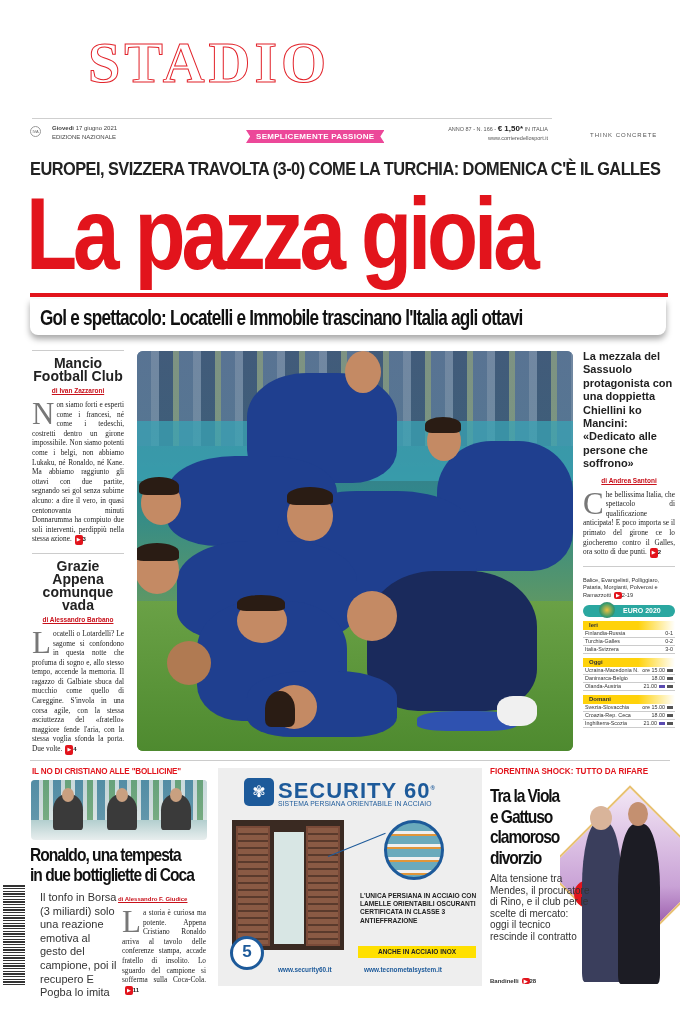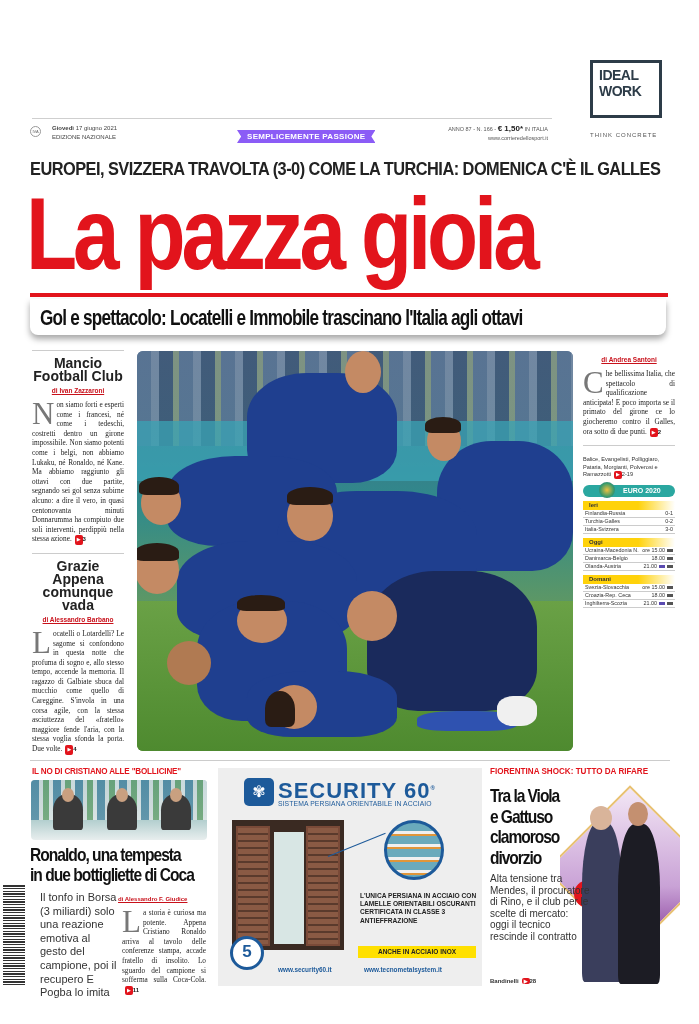--- a/index.html
+++ b/index.html
@@ -10,21 +10,21 @@
   .masthead { position: absolute; left: 0; top: 0; width: 699px; height: 150px; }
   .stadio { position: absolute; left: 88px; top: 34px; font-family: "Liberation Serif", serif; font-weight: bold; font-size: 58px; letter-spacing: 4px; color: transparent; -webkit-text-stroke: 1px #e2242b; line-height: 1; }
   .logo-main { position: absolute; left: 30px; top: 48px; display: flex; align-items: flex-end; line-height: 1; }
   .logo-corriere { font-family: "Liberation Sans", sans-serif; font-weight: bold; font-size: 64px; color: #e2141c; letter-spacing: -3px; transform: scaleX(0.78); transform-origin: left bottom; display: inline-block; width: 268px; white-space: nowrap; }
   .logo-dello { font-weight: bold; font-size: 32px; color: #e2141c; letter-spacing: -1px; transform: scaleX(0.85); transform-origin: left bottom; display: inline-block; width: 84px; margin-bottom: 2px; }
   .logo-sport { font-weight: bold; font-size: 76px; color: #e2141c; letter-spacing: -3px; transform: scaleX(0.78); transform-origin: left bottom; display: inline-block; width: 160px; margin-bottom: -10px; }
   .mast-rule { position: absolute; left: 32px; top: 118px; width: 520px; height: 1px; background: #cfcfcf; }
   .issue-circle { position: absolute; left: 30px; top: 126px; width: 11px; height: 11px; border: 1px solid #999; border-radius: 50%; font-size: 4px; text-align: center; line-height: 9px; color: #666; }
   .date-block { position: absolute; left: 52px; top: 124px; font-size: 6px; color: #444; line-height: 9px; }
   .date-block b { font-weight: bold; }
-  .tagline { position: absolute; left: 237px; top: 130px; background: #8b5cf6; color: #fff; font-size: 8px; font-weight: bold; padding: 2px 10px; letter-spacing: 0.3px; clip-path: polygon(0 0, 100% 0, 97% 50%, 100% 100%, 0 100%, 3% 50%); }
+  .tagline { position: absolute; left: 246px; top: 130px; background: #ec4899; color: #fff; font-size: 8px; font-weight: bold; padding: 2px 10px; letter-spacing: 0.3px; clip-path: polygon(0 0, 100% 0, 97% 50%, 100% 100%, 0 100%, 3% 50%); }
   .price-block { position: absolute; left: 440px; top: 124px; font-size: 5.5px; color: #555; line-height: 9px; text-align: right; width: 108px; }
   .price-block .price { font-weight: bold; font-size: 8px; color: #222; }
   .idealwork { position: absolute; left: 590px; top: 60px; width: 72px; height: 58px; border: 3px solid #2d3c48; padding: 4px 6px; }
   .idealwork .iw-line { font-size: 14px; font-weight: bold; color: #2d3c48; line-height: 16px; letter-spacing: -0.5px; }
   .think { position: absolute; left: 590px; top: 132px; font-size: 6px; color: #555; letter-spacing: 1px; }
 
   
   .kicker { position: absolute; left: 30px; top: 158px; width: 640px; font-size: 19px; font-weight: bold; color: #222; letter-spacing: -0.6px; transform: scaleX(0.86); transform-origin: left; white-space: nowrap; width: 760px; }
   .headline { position: absolute; left: 26px; top: 183px; font-size: 102px; font-weight: bold; color: #e2141c; letter-spacing: -5px; line-height: 1; transform: scaleX(0.82); transform-origin: left; white-space: nowrap; }
   .red-rule { position: absolute; left: 30px; top: 293px; width: 638px; height: 4px; background: #e2141c; }
@@ -104,34 +104,31 @@
   .fi-man2 { position: absolute; left: 58px; top: 44px; width: 42px; height: 160px; background: #1c1c24; border-radius: 40% 40% 6% 6%; }
   .fi-face2 { position: absolute; left: 68px; top: 22px; width: 20px; height: 24px; background: #c49070; border-radius: 50%; }
   .fi-title { position: absolute; left: 490px; top: 786px; font-size: 19px; font-weight: bold; color: #111; line-height: 20.5px; letter-spacing: -1.3px; transform: scaleX(0.82); transform-origin: left; white-space: nowrap; }
   .fi-sub { position: absolute; left: 490px; top: 873px; width: 100px; font-size: 10px; color: #333; line-height: 11.6px; }
   .fi-byline { position: absolute; left: 490px; top: 978px; font-size: 6px; font-weight: bold; color: #333; }
 </style>
 </head>
 <body>
 
 <div class="masthead">
+  <div class="stadio">STADIO</div>
   <div class="mast-rule"></div>
   <div class="issue-circle">IVA</div>
   <div class="date-block">
     <div><b>Giovedì</b><span> 17 giugno 2021</span></div>
     <div>EDIZIONE NAZIONALE</div>
   </div>
   <div class="tagline">SEMPLICEMENTE PASSIONE</div>
   <div class="price-block">
     <div><span>ANNO 87 - N. 166 - </span><span class="price">€ 1,50*</span><span> IN ITALIA</span></div>
     <div>www.corrieredellosport.it</div>
-  </div>
-  <div class="idealwork">
-    <div class="iw-line">IDEAL</div>
-    <div class="iw-line">WORK</div>
   </div>
   <div class="think">THINK CONCRETE</div>
 </div>
 
 <div class="kicker">EUROPEI, SVIZZERA TRAVOLTA (3-0) COME LA TURCHIA: DOMENICA C'È IL GALLES</div>
 <div class="headline">La pazza gioia</div>
 <div class="red-rule"></div>
 <div class="subhead-box">
   <div class="subhead">Gol e spettacolo: Locatelli e Immobile trascinano l'Italia agli ottavi</div>
 </div>
@@ -180,20 +177,21 @@
   <div class="hair" style="left:100px;top:244px;width:48px;height:16px;"></div>
   <div class="head" style="left:30px;top:290px;width:44px;height:44px;background:#b07a52;"></div>
   <div class="player" style="left:110px;top:320px;width:150px;height:66px;"></div>
   <div class="head" style="left:134px;top:334px;width:46px;height:44px;"></div>
   <div class="hair" style="left:128px;top:340px;width:30px;height:36px;"></div>
   <div class="player" style="left:280px;top:360px;width:100px;height:20px;background:#2f52b0;"></div>
   <div class="head" style="left:360px;top:345px;width:40px;height:30px;background:#f0f0f0;border-radius:40%;"></div>
 </div>
 
 <div class="right-col">
+  <div class="right-title">La mezzala del Sassuolo protagonista con una doppietta Chiellini ko Mancini: «Dedicato alle persone che soffrono»</div>
   <div class="right-byline">di Andrea Santoni</div>
   <div class="body-text">
     <span class="dropcap">C</span><span>he bellissima Italia, che spettacolo di qualificazione anticipata! E poco importa se il primato del girone ce lo giocheremo contro il Galles, ora sotto di due punti.</span><span class="page-ref">▶</span><span class="page-num">2</span>
   </div>
   <div class="col-rule" style="margin-top:8px;margin-bottom:0;"></div>
   <div class="names">
     <span>Balice, Evangelisti, Polliggiaro, Pataria, Morgianti, Polverosi e Ramazzotti</span><span class="page-ref">▶</span><span>2-19</span>
   </div>
 
   <div class="euro-banner">

